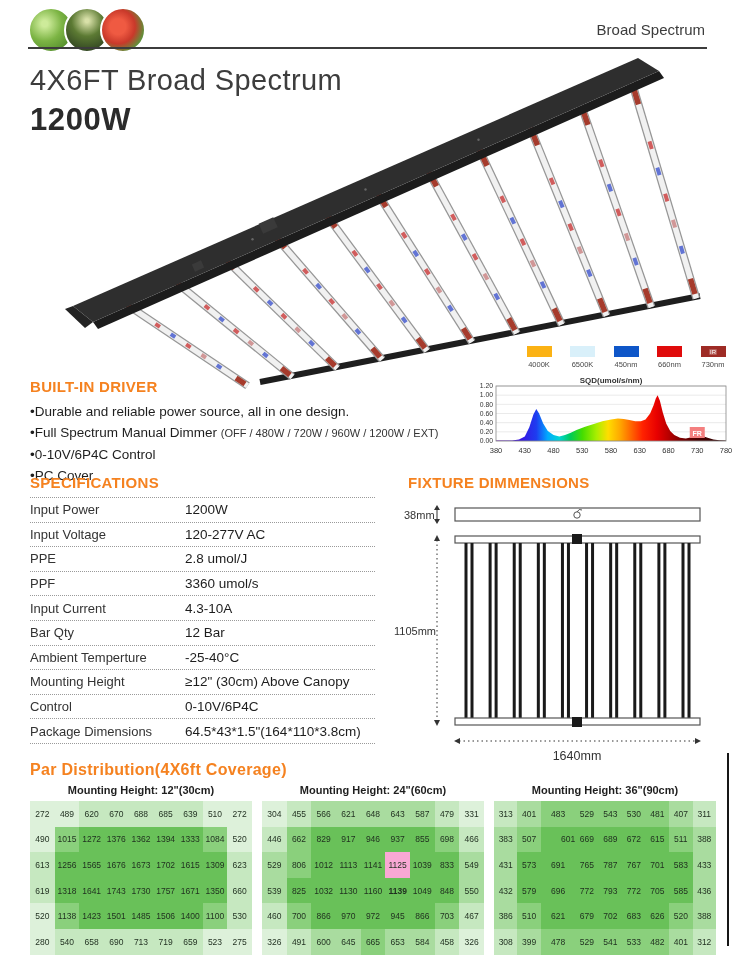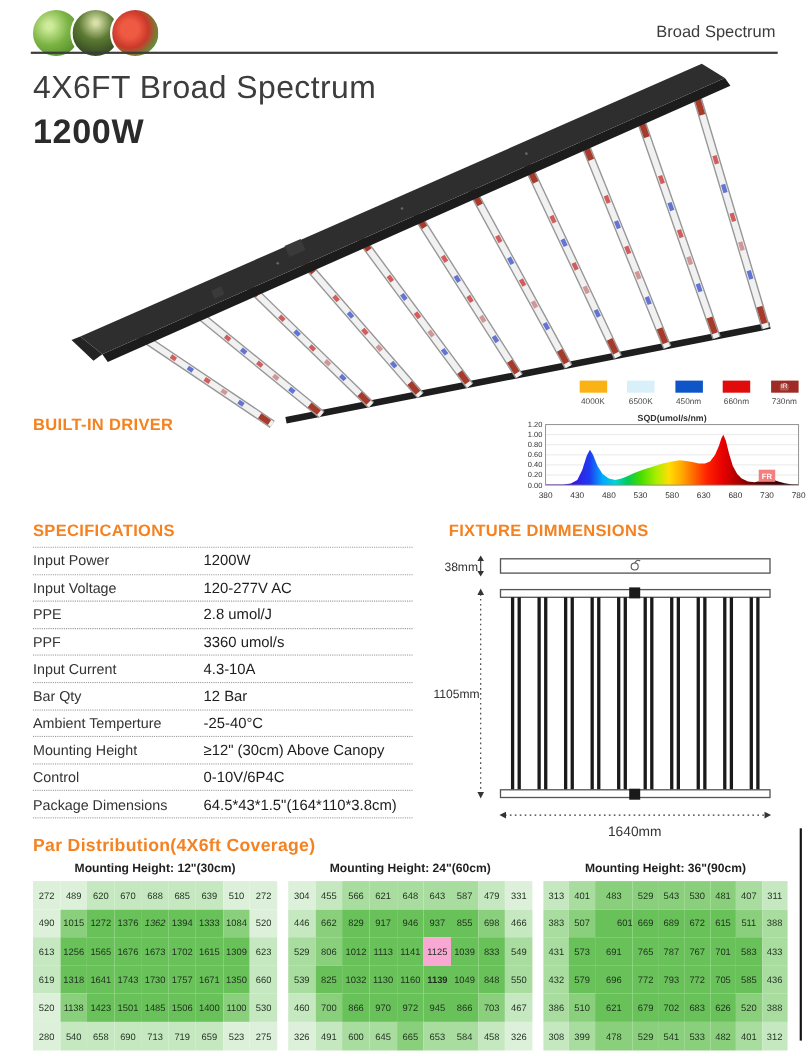--- a/index.html
+++ b/index.html
@@ -254,20 +254,26 @@
       <text x="187.75" y="79" text-anchor="middle" font-size="7.5" fill="#333">630</text>
       <text x="216.5" y="79" text-anchor="middle" font-size="7.5" fill="#333">680</text>
       <text x="245.25" y="79" text-anchor="middle" font-size="7.5" fill="#333">730</text>
       <text x="274" y="79" text-anchor="middle" font-size="7.5" fill="#333">780</text>
       <rect x="237.75" y="53" width="15" height="11" fill="#F47F7F"></rect>
       <text x="245.25" y="61.5" text-anchor="middle" font-size="7" fill="#fff" font-weight="700">FR</text>
     </svg>
 
   <section class="driver">
     <h3 class="orange-h">BUILT-IN DRIVER</h3>
+    <ul id="driver-list">
+        <li>•Durable and reliable power source, all in one design.</li>
+        <li>•Full Spectrum Manual Dimmer <span class="note">(OFF / 480W / 720W / 960W / 1200W / EXT)</span></li>
+        <li>•0-10V/6P4C Control</li>
+        <li>•PC Cover</li>
+      </ul>
   </section>
 
   <h3 class="orange-h specs-h">SPECIFICATIONS</h3>
   <div class="spec-table" id="spec-table">
       <div class="spec-row">
         <span class="spec-label">Input Power</span>
         <span class="spec-value">1200W</span>
       </div>
       <div class="spec-row">
         <span class="spec-label">Input Voltage</span>
@@ -361,21 +367,21 @@
           <div class="par-cell" style="background: rgb(198, 232, 192);">670</div>
           <div class="par-cell" style="background: rgb(198, 232, 192);">688</div>
           <div class="par-cell" style="background: rgb(198, 232, 192);">685</div>
           <div class="par-cell" style="background: rgb(198, 232, 192);">639</div>
           <div class="par-cell" style="background: rgb(221, 241, 218);">510</div>
           <div class="par-cell" style="background: rgb(221, 241, 218);">272</div>
           <div class="par-cell" style="background: rgb(221, 241, 218);">490</div>
           <div class="par-cell" style="background: rgb(138, 208, 124);">1015</div>
           <div class="par-cell" style="background: rgb(105, 193, 89);">1272</div>
           <div class="par-cell" style="background: rgb(105, 193, 89);">1376</div>
-          <div class="par-cell" style="background: rgb(105, 193, 89); font-style: italic;">1362</div>
+          <div class="par-cell" style="background: rgb(105, 193, 89);">1362</div>
           <div class="par-cell" style="background: rgb(105, 193, 89);">1394</div>
           <div class="par-cell" style="background: rgb(105, 193, 89);">1333</div>
           <div class="par-cell" style="background: rgb(138, 208, 124);">1084</div>
           <div class="par-cell" style="background: rgb(221, 241, 218);">520</div>
           <div class="par-cell" style="background: rgb(198, 232, 192);">613</div>
           <div class="par-cell" style="background: rgb(105, 193, 89);">1256</div>
           <div class="par-cell" style="background: rgb(105, 193, 89);">1565</div>
           <div class="par-cell" style="background: rgb(105, 193, 89);">1676</div>
           <div class="par-cell" style="background: rgb(105, 193, 89);">1673</div>
           <div class="par-cell" style="background: rgb(105, 193, 89);">1702</div>

